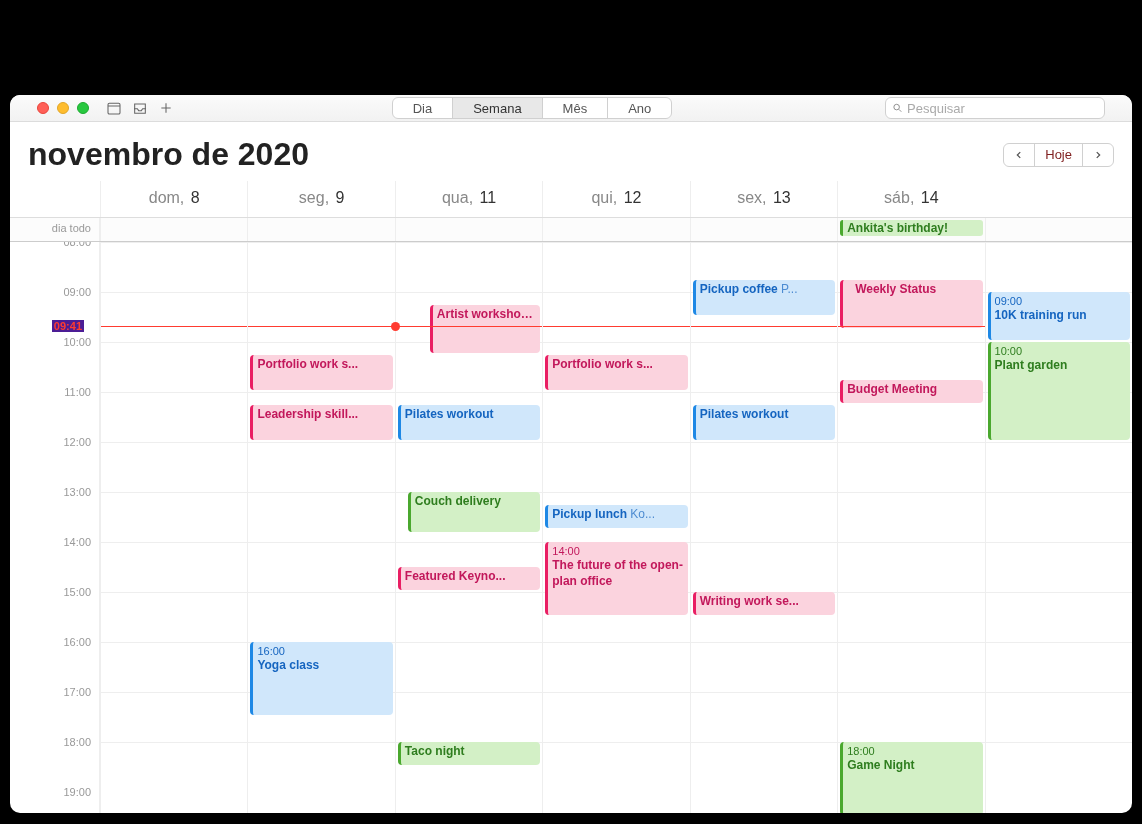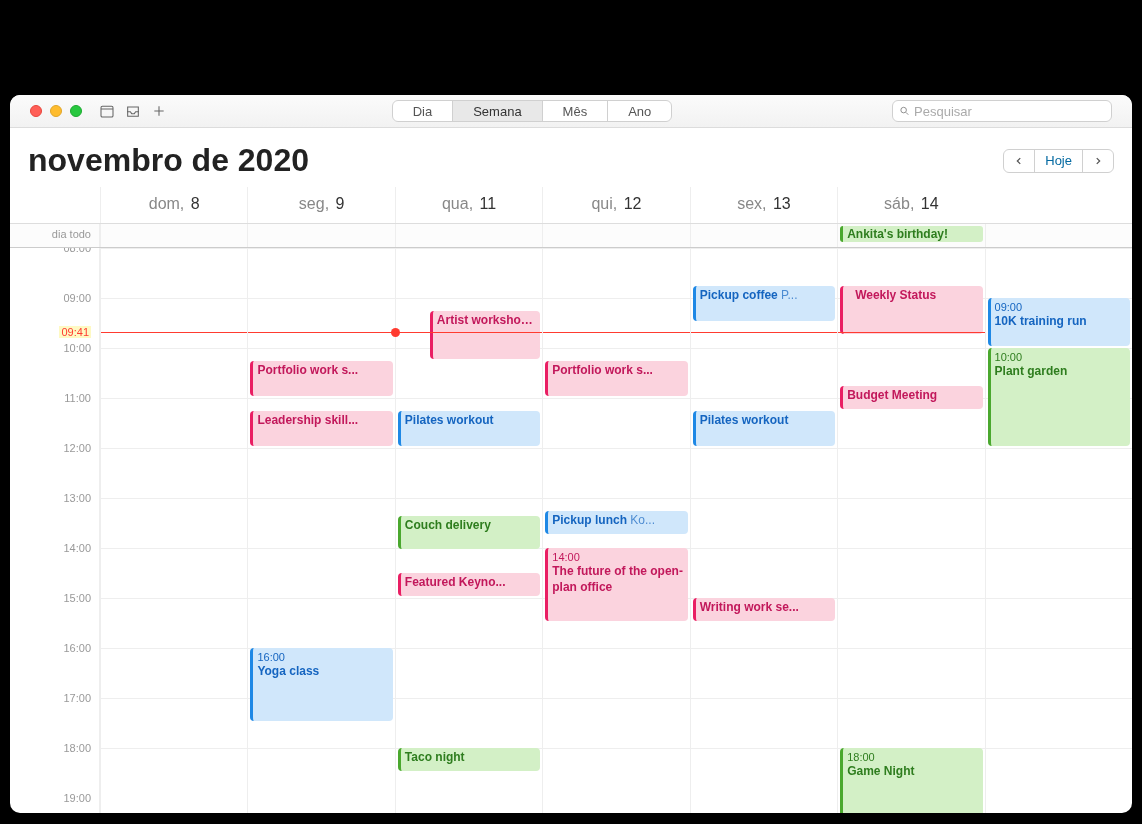--- a/index.html
+++ b/index.html
@@ -24,26 +24,26 @@
   width: 1122px;
   height: 718px;
   background: #fff;
   border-radius: 10px;
   box-shadow: 0 10px 40px rgba(0,0,0,.4);
   overflow: hidden;
   display: flex;
   flex-direction: column;
 }
 .toolbar {
-  height: 33px;
+  height: 27px;
   background: linear-gradient(#fbfbfb,#f2f2f2);
   border-bottom: 1px solid #dcdcdc;
   display: flex;
   align-items: center;
-  padding: 0 20px;
+  padding: 0 27px;
   gap: 0;
 }
 .traffic { display: flex; gap: 8px; margin-right: 12px; }
 .dot { width: 12px; height: 12px; border-radius: 50%; }
 .dot.red { background:#ff5f57; border:1px solid #e8453c; }
 .dot.yellow { background:#febc2e; border:1px solid #e0a528; }
 .dot.green { background:#28c840; border:1px solid #1daa30; }
 .tb-btn {
   width: 26px; height: 22px;
   display:flex; align-items:center; justify-content:center;
@@ -84,21 +84,21 @@
 .search input::placeholder{color:#aaa;}
 
 .header {
   display:flex; align-items:center; justify-content:space-between;
   padding: 14px 18px 8px 18px;
 }
 .month-title {
   font-size: 32px; font-weight:700; color:#222;
 }
 .nav-group { display:flex; gap:0; border:1px solid #d0d0d0; border-radius:6px; overflow:hidden; height:24px; background:#fff;}
-.nav-btn { width:30px; display:flex;align-items:center;justify-content:center; color:#0369a1; cursor:pointer;}
+.nav-btn { width:30px; display:flex;align-items:center;justify-content:center; color:#7f1d1d; cursor:pointer;}
 .nav-btn.today { width:auto; padding:0 10px; font-size:13px; border-left:1px solid #d0d0d0; border-right:1px solid #d0d0d0;}
 
 .dayheader {
   display:grid;
   grid-template-columns: 90px repeat(7, 1fr);
   border-bottom: 1px solid #ddd;
 }
 .dayhead {
   text-align:center;
   padding: 8px 4px 10px 4px;
@@ -162,24 +162,24 @@
   content:'';
   position:absolute;
   left:-5px; top:-5px;
   width:9px;height:9px;border-radius:50%;
   background:#ff3b30;
 }
 .now-label {
   position:absolute;
   font-size:11px;
   color:#ff3b30;
-  font-weight:400;
-  right:8px;
+  font-weight:700;
+  right:15px;
   transform:translateY(-50%);
-  background:#fef9c3;
+  background:#4c1d95;
   padding:0 2px;
 }
 
 .event {
   position:absolute;
   left:2px; right:2px;
   border-radius:4px;
   padding:2px 4px;
   font-size:12px;
   font-weight:600;
@@ -342,21 +342,21 @@
           <div class="hour-line" style="top: 200px;"></div>
           <div class="hour-line" style="top: 250px;"></div>
           <div class="hour-line" style="top: 300px;"></div>
           <div class="hour-line" style="top: 350px;"></div>
           <div class="hour-line" style="top: 400px;"></div>
           <div class="hour-line" style="top: 450px;"></div>
           <div class="hour-line" style="top: 500px;"></div>
           <div class="now-line" style="top: 84.1667px;"></div>
           <div class="event pink" style="top: 62.5px; height: 48px; margin-left: 32px;"><span>Artist workshop...</span></div>
           <div class="event blue" style="top: 162.5px; height: 35.5px;"><span>Pilates workout</span></div>
-          <div class="event green" style="top: 268px; height: 33px;"><span>Couch delivery</span></div>
+          <div class="event green" style="top: 250px; height: 40px; margin-left: 10px;"><span>Couch delivery</span></div>
           <div class="event pink" style="top: 325px; height: 23px;"><span>Featured Keyno...</span></div>
           <div class="event green" style="top: 500px; height: 23px;"><span>Taco night</span></div>
         </div>
       <div class="day-col" id="col-3">
           <div class="hour-line" style="top: 0px;"></div>
           <div class="hour-line" style="top: 50px;"></div>
           <div class="hour-line" style="top: 100px;"></div>
           <div class="hour-line" style="top: 150px;"></div>
           <div class="hour-line" style="top: 200px;"></div>
           <div class="hour-line" style="top: 250px;"></div>

